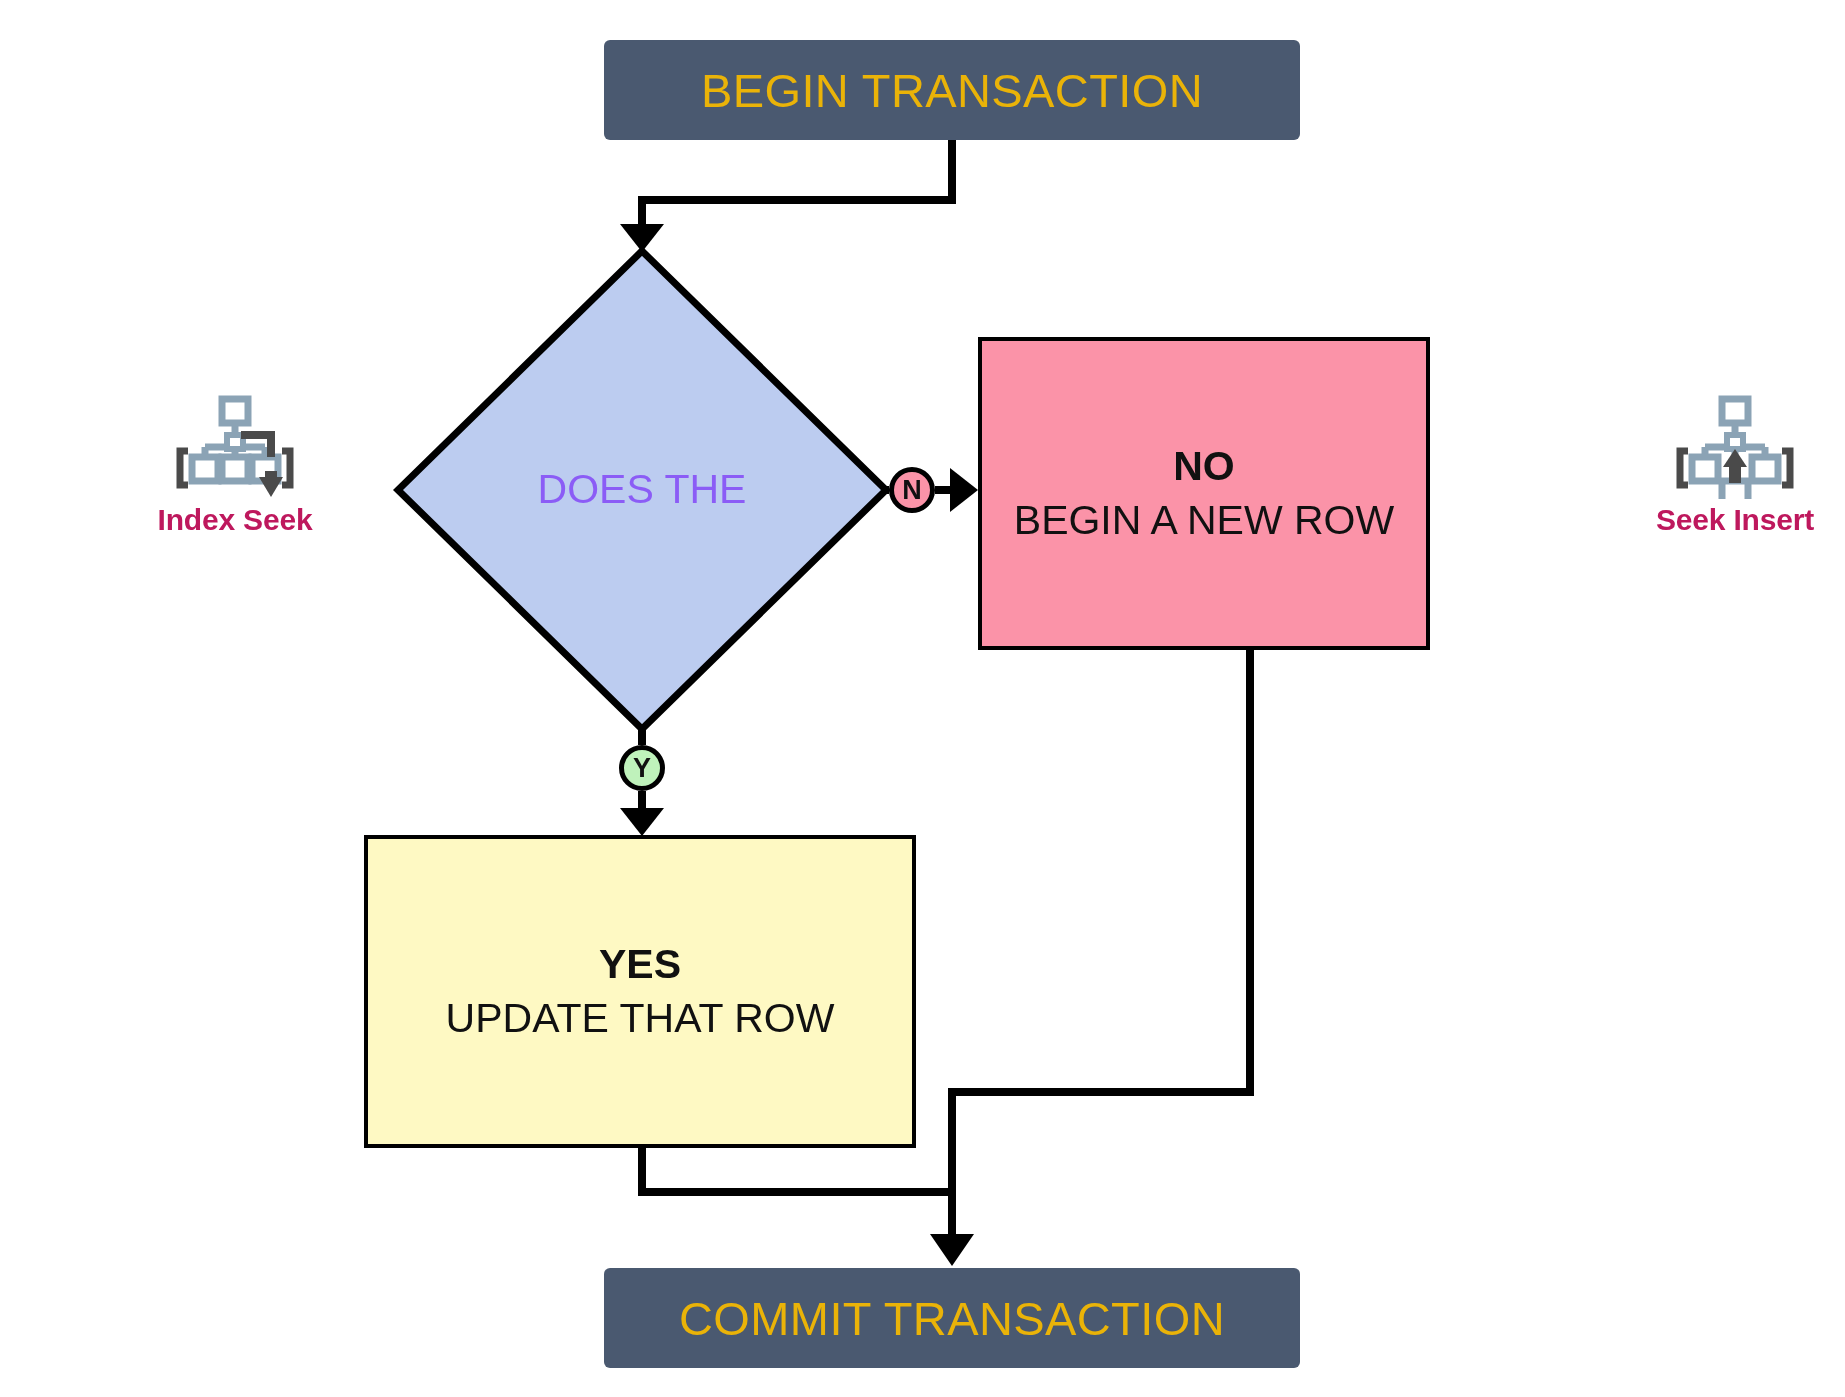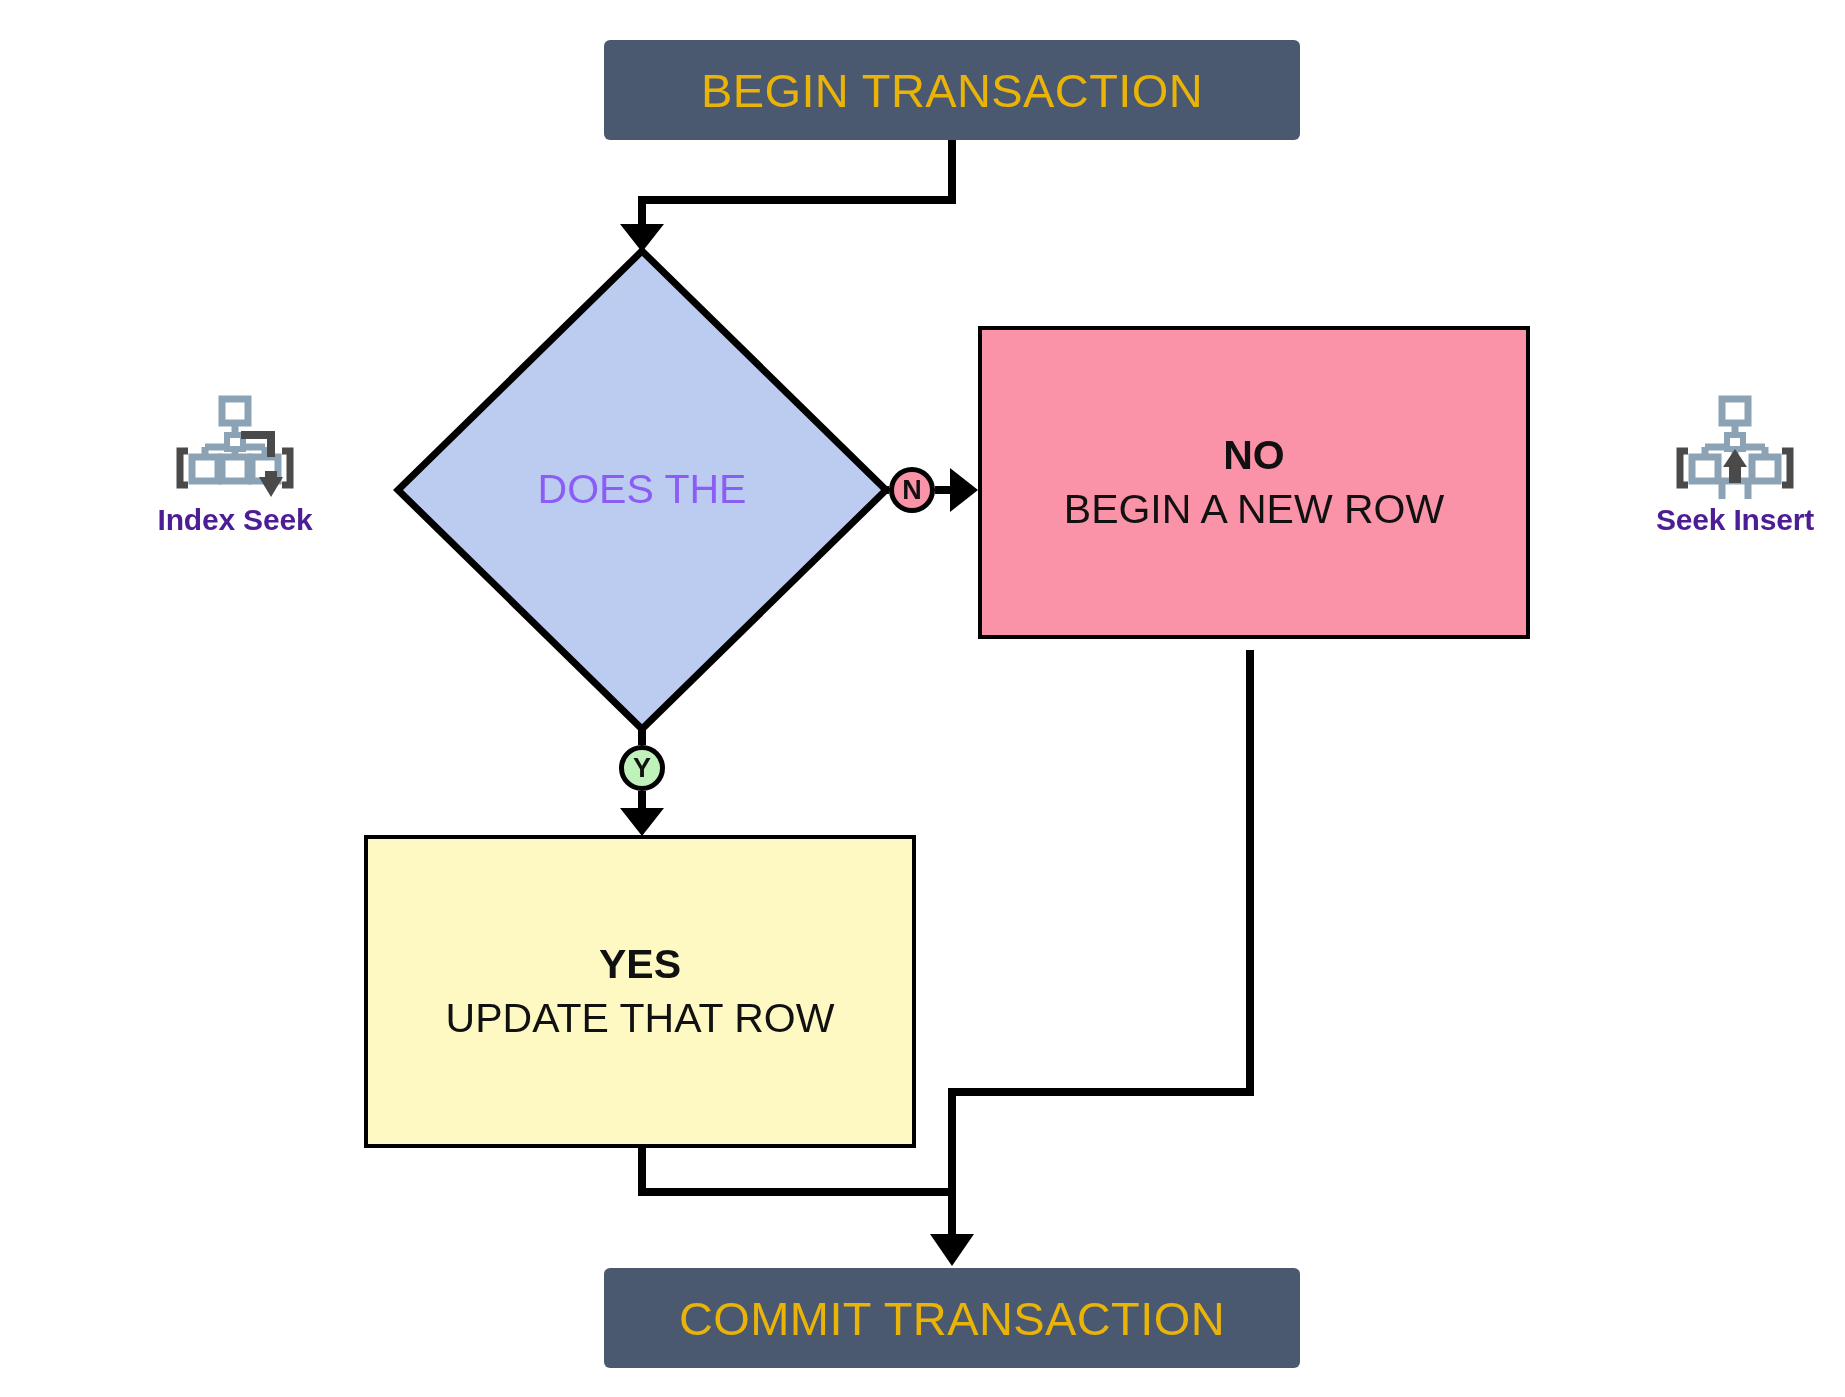--- a/index.html
+++ b/index.html
@@ -117,21 +117,21 @@
     width: 260px;
   }
   .legend .glyph {
     width: 120px;
     height: 104px;
   }
   .legend .caption {
     margin-top: 4px;
     font-size: 30px;
     font-weight: bold;
-    color: #4c1d95;
+    color: #be185d;
     white-space: nowrap;
     letter-spacing: -0.2px;
   }
 </style>
 </head>
 <body>
 
 <div id="canvas">
 
   <svg id="wires" viewBox="0 0 1845 1397" xmlns="http://www.w3.org/2000/svg">
@@ -174,21 +174,21 @@
   </div>
 
   <div class="badge" style="left:889px; top:467px; background:#fb93a8;">
     <span>N</span>
   </div>
 
   <div class="badge" style="left:619px; top:745px; background:#bff2bb;">
     <span>Y</span>
   </div>
 
-  <div class="process" style="left:978px; top:326px; width:552px; height:313px; background:#fb93a8;">
+  <div class="process" style="left:978px; top:337px; width:452px; height:313px; background:#fb93a8;">
     <span class="head">NO</span>
     <span class="body">BEGIN A NEW ROW</span>
   </div>
 
   <div class="process" style="left:364px; top:835px; width:552px; height:313px; background:#fef9c3;">
     <span class="head">YES</span>
     <span class="body">UPDATE THAT ROW</span>
   </div>
 
   <div class="terminator" style="left:604px; top:1268px; width:696px; height:100px; background:#4a5970;align-items:center;">

